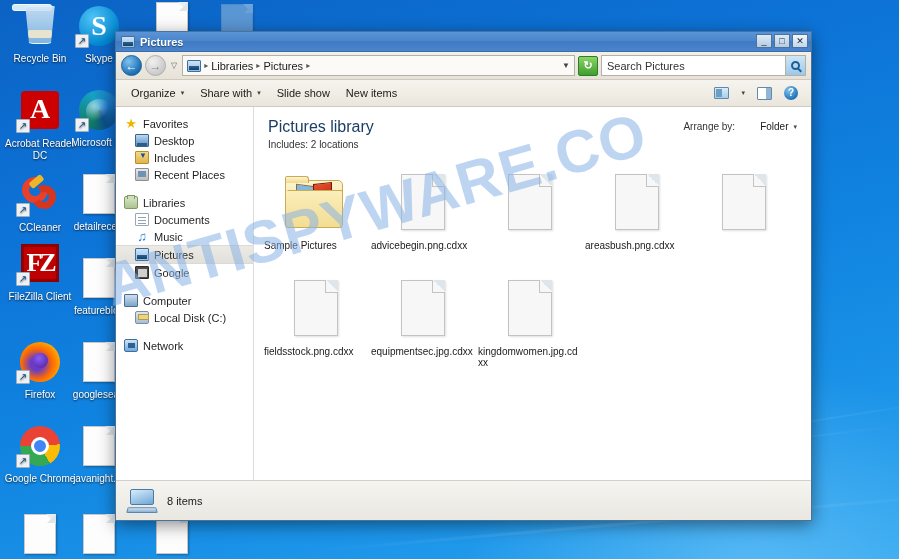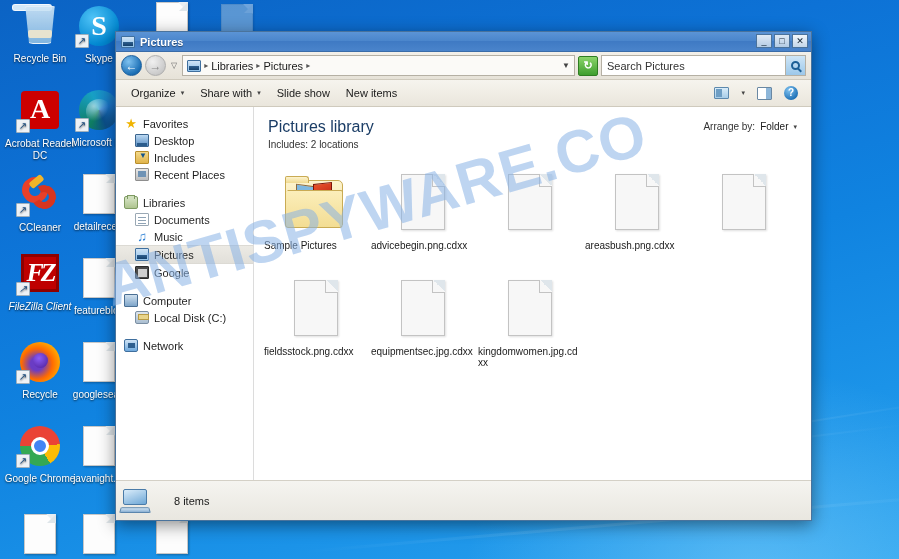--- a/index.html
+++ b/index.html
@@ -305,21 +305,21 @@
     overflow: hidden; display:flex; flex-direction: column;
     min-width: 0;
   }
   #libhdr {
     padding: 10px 14px 6px 14px;
     display: flex; align-items: flex-start; justify-content: space-between;
   }
   #libhdr .lt { font-size: 16px; color: #1b3d66; font-weight: normal; line-height: 19px; }
   #libhdr .ls { font-size: 10px; color: #333; margin-top: 3px; }
   .arrangeby { font-size: 10px; color:#333; display:flex; align-items:center; gap:5px; margin-top:4px; }
-  .arrangeby .av { color:#1a1a1a; cursor:pointer; }
+  .arrangeby .av { color:#1a1a1a; cursor:pointer;margin-left:20px; }
   #grid {
     flex: 1;
     padding: 6px 8px 0 8px;
     display: flex; flex-wrap: wrap;
     align-content: flex-start;
     overflow: hidden;
   }
   .item {
     width: 107px; margin: 0 0 12px 0;
     padding: 4px 2px;
@@ -369,22 +369,22 @@
     background: linear-gradient(225deg,#dfe6eb 50%,#f7f7f7 50%);
     border-left: 1px solid #c3c3c3;
     border-bottom: 1px solid #c3c3c3;
   }
 
   
   #status {
     height: 40px; flex: none;
     background: linear-gradient(180deg,#f5f4f0,#e9e7e0);
     border-top: 1px solid #d4d0c6;
-    display: flex; align-items: center; gap: 24px;
-    padding: 0 4px;
+    display: flex; align-items: center; gap: 10px;
+    padding: 0 11px;
     font-size: 11px; color: #1a1a1a;
   }
   .statico { width: 30px; height: 26px; position: relative; flex:none; }
   .statico .scr {
     position:absolute; left:3px; top:1px; width:24px; height:16px;
     background: linear-gradient(160deg,#d9ecfa,#6ea7d6);
     border:1px solid #4a7ba8; border-radius:2px;
   }
   .statico .base {
     position:absolute; left:0; bottom:1px; width:30px; height:6px;
@@ -461,41 +461,41 @@
     <span class="dlabel">CCleaner</span>
   </div>
 
   <div class="dicon" style="left:62px;top:172px;">
     <div class="glyph">
         <div class="docicon"></div>
       </div>
     <span class="dlabel">detailreceiv</span>
   </div>
 
-  <div class="dicon" style="left:3px;top:251px;font-style:italic;">
+  <div class="dicon" style="left:3px;top:241px;">
     <div class="glyph">
       <div class="fz">FZ</div>
         <div class="shortcut">↗</div>
     </div>
     <span class="dlabel">FileZilla Client</span>
   </div>
 
   <div class="dicon" style="left:62px;top:256px;">
     <div class="glyph">
         <div class="docicon"></div>
       </div>
     <span class="dlabel">featureblog</span>
   </div>
 
   <div class="dicon" style="left:3px;top:340px;">
     <div class="glyph">
       <div class="ffx"></div>
         <div class="shortcut">↗</div>
     </div>
-    <span class="dlabel">Recycle</span>
+    <span class="dlabel">Firefox</span>
   </div>
 
   <div class="dicon" style="left:62px;top:340px;">
     <div class="glyph">
         <div class="docicon"></div>
       </div>
     <span class="dlabel">googlesea.r</span>
   </div>
 
   <div class="dicon" style="left:3px;top:424px;">

